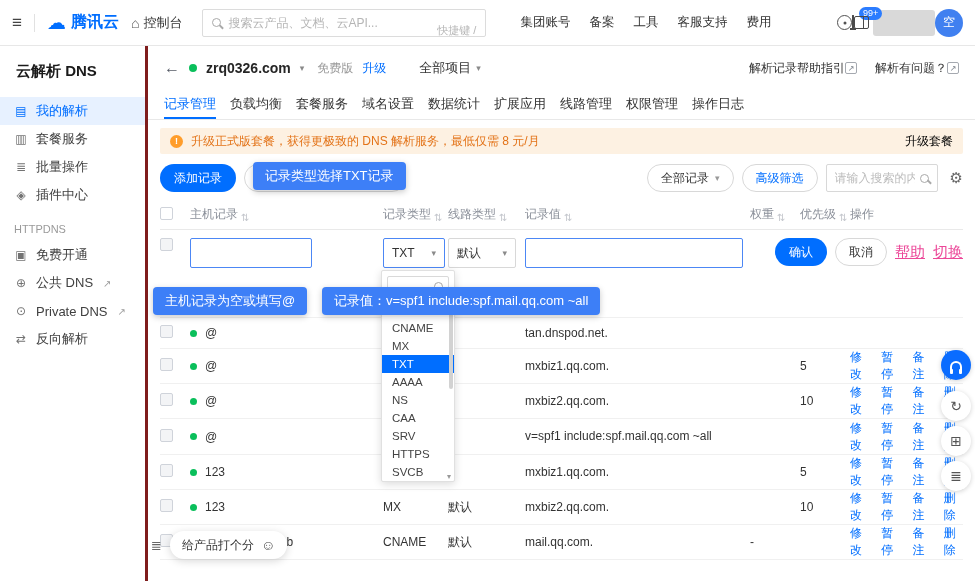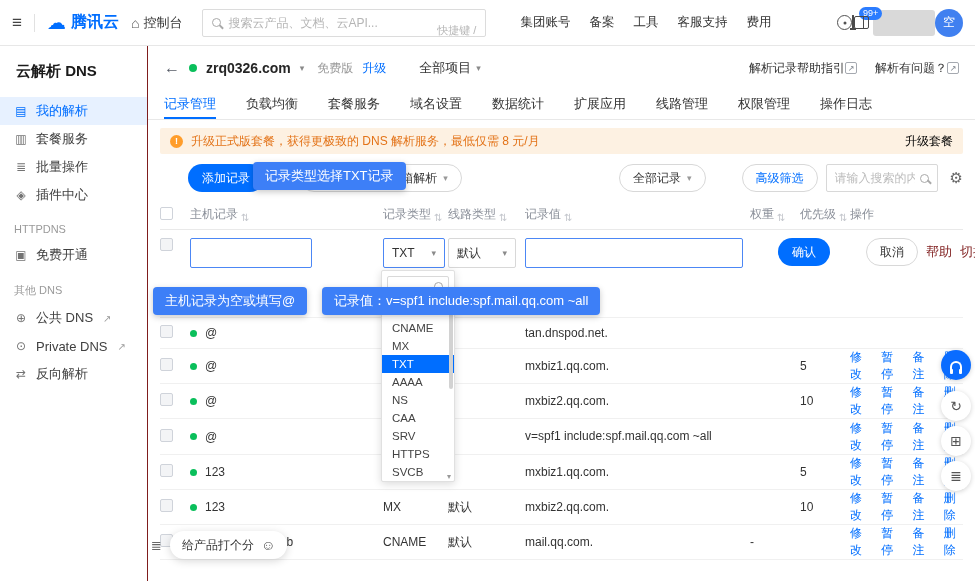--- a/index.html
+++ b/index.html
@@ -36,21 +36,21 @@
   .badge { position:absolute; top:-9px; left:7px; background:#2b7cff; color:#fff; font-size:9px;
            padding:0 4px; height:13px; line-height:13px; border-radius:7px; white-space:nowrap; }
   .cols-ic { width:15px; height:13px; border:1.5px solid #4a4a4a; border-radius:2px; position:relative; cursor:pointer; }
   .cols-ic::after { content:""; position:absolute; top:0; bottom:0; left:58%; width:1.5px; background:#4a4a4a; }
   .avatar-blur { width:62px; height:26px; background:#d9d9d9; border-radius:3px; margin-left:4px; }
   .avatar-circle { width:28px; height:28px; border-radius:50%; background:#4080f0; color:#fff;
                    display:flex; align-items:center; justify-content:center; font-size:12px; cursor:pointer; flex:none; }
 
   
   .sidebar { position:absolute; top:46px; left:0; bottom:0; width:148px; background:#fff;
-             border-right:1px solid #7f1d1d; z-index:5; }
+             border-right:3px solid #7f1d1d; z-index:5; }
   .sb-title { font-size:15px; font-weight:bold; color:#1a1a1a; padding:16px 16px 16px; }
   .sb-item { height:28px; display:flex; align-items:center; padding:0 14px; gap:8px;
              font-size:13px; color:#404040; cursor:pointer; }
   .sb-item .ic { width:14px; text-align:center; font-size:12px; color:#737373; }
   .sb-item.active { background:#e7f1ff; color:#006eff; }
   .sb-item.active .ic { color:#006eff; }
   .sb-sec { font-size:11px; color:#9a9a9a; padding:14px 14px 6px; }
   .sb-ext { font-size:10px; color:#9a9a9a; margin-left:2px; }
 
   
@@ -61,34 +61,34 @@
   .domain { font-size:14px; font-weight:bold; color:#262626; }
   .caret { font-size:9px; color:#8a8a8a; }
   .plan { font-size:12px; color:#999; margin-left:4px; }
   .upgrade { font-size:12px; color:#006eff; cursor:pointer; }
   .proj { margin-left:24px; display:flex; align-items:center; gap:5px; font-size:13px; color:#333; cursor:pointer; }
   .help-links { margin-left:auto; display:flex; gap:18px; font-size:12px; color:#333; }
   .hl { display:flex; align-items:center; cursor:pointer; }
   .extbox { width:12px; height:12px; border:1px solid #a5a9b0; border-radius:2px; display:inline-flex;
             align-items:center; justify-content:center; font-size:8px; color:#7d838c; }
 
-  .tabs { height:30px; display:flex; padding:0 16px; gap:30px; border-bottom:1px solid #e8e8e8;
+  .tabs { height:30px; display:flex; padding:0 16px; gap:14px; border-bottom:1px solid #e8e8e8;
           font-size:13px; color:#333; }
   .tab { display:flex; align-items:center; border-bottom:2px solid transparent; cursor:pointer; white-space:nowrap; }
   .tab.active { color:#006eff; border-bottom-color:#006eff; }
 
   .notice { margin:8px 12px 0; height:26px; background:#fdf1e2; border-radius:2px; display:flex;
             align-items:center; padding:0 10px; gap:8px; font-size:12px; color:#e37318; }
   .bang { width:13px; height:13px; border-radius:50%; background:#ff9d2b; color:#fff; font-size:9px;
           font-weight:bold; display:flex; align-items:center; justify-content:center; flex:none; }
   .notice-act { margin-left:auto; color:#000000; cursor:pointer; }
 
   .toolbar { margin:10px 12px 8px; display:flex; align-items:center; gap:8px; }
   .btn { height:28px; display:inline-flex; align-items:center; justify-content:center; padding:0 13px;
-         font-size:12px; border-radius:14px; border:1px solid transparent; cursor:pointer; white-space:nowrap;margin-left:28px; }
+         font-size:12px; border-radius:14px; border:1px solid transparent; cursor:pointer; white-space:nowrap; }
   .btn-primary { background:#006eff; color:#fff; }
   .btn-outline { background:#fff; border-color:#d8d8d8; color:#333; }
   .btn-outline.blue { color:#006eff; }
   .caret-s { font-size:9px; color:#999; margin-left:6px; }
   .tb-right { margin-left:auto; display:flex; align-items:center; gap:8px; }
   .search2 { width:112px; height:28px; border:1px solid #d8d8d8; border-radius:2px; display:flex;
              align-items:center; padding:0 8px; gap:5px; }
   .search2 input { flex:1; border:none; outline:none; font-size:12px; min-width:0; font-family:inherit; }
   .search2 input::placeholder { color:#bcbcbc; }
   .gear { font-size:15px; color:#666; cursor:pointer; margin-left:4px; }
@@ -114,21 +114,21 @@
               align-items:start; height:88px; padding-top:8px; border-bottom:1px solid #f0f0f0; }
   .inp { height:30px; border:1px solid #4c87f5; border-radius:2px; background:#fff; outline:none;
          padding:0 8px; font-size:12px; font-family:inherit; }
   .inp.host { width:122px; }
   .inp.value { width:218px; }
   .sel { height:30px; border:1px solid #4c87f5; border-radius:2px; background:#fff; display:flex;
          align-items:center; justify-content:space-between; padding:0 8px; font-size:12px; cursor:pointer; }
   .sel.type { width:62px; }
   .sel.line { width:68px; border-color:#d8d8d8; }
   .edit-actions { grid-column:6/9; display:flex; align-items:center; gap:8px; justify-content:flex-end; }
-  .lnk { color:#7f1d1d; font-size:13px; cursor:pointer; white-space:nowrap; }
+  .lnk { color:#ec4899; font-size:15px; cursor:pointer; white-space:nowrap;text-decoration:underline; }
 
   
   .dd-panel { position:absolute; left:221px; top:70px; width:74px; background:#fff;
               border:1px solid #e0e0e0; border-radius:2px; box-shadow:0 2px 8px rgba(0,0,0,.15); z-index:15; }
   .dd-search { margin:5px; height:20px; border:1px solid #d9d9d9; border-radius:2px; display:flex;
                align-items:center; padding:0 5px; gap:3px; }
   .dd-search input { flex:1; border:none; outline:none; min-width:0; font-size:11px; font-family:inherit; }
   .dd-item { height:18px; line-height:18px; padding-left:10px; font-size:11.5px; color:#444; cursor:pointer; }
   .dd-item.sel-active { background:#006eff; color:#fff; }
   .dd-scroll { position:absolute; right:1px; top:32px; width:4px; height:86px; background:#d2d2d2; border-radius:2px; }
@@ -212,21 +212,20 @@
     </div>
     <div class="sb-item">
       <span class="ic">◈</span>
       <span>插件中心</span>
     </div>
     <div class="sb-sec">HTTPDNS</div>
     <div class="sb-item">
       <span class="ic">▣</span>
       <span>免费开通</span>
     </div>
-    <div class="sb-sec">其他 DNS</div>
     <div class="sb-item">
       <span class="ic">⊕</span>
       <span>公共 DNS</span>
       <span class="sb-ext">↗</span>
     </div>
     <div class="sb-item">
       <span class="ic">⊙</span>
       <span>Private DNS</span>
       <span class="sb-ext">↗</span>
     </div>

